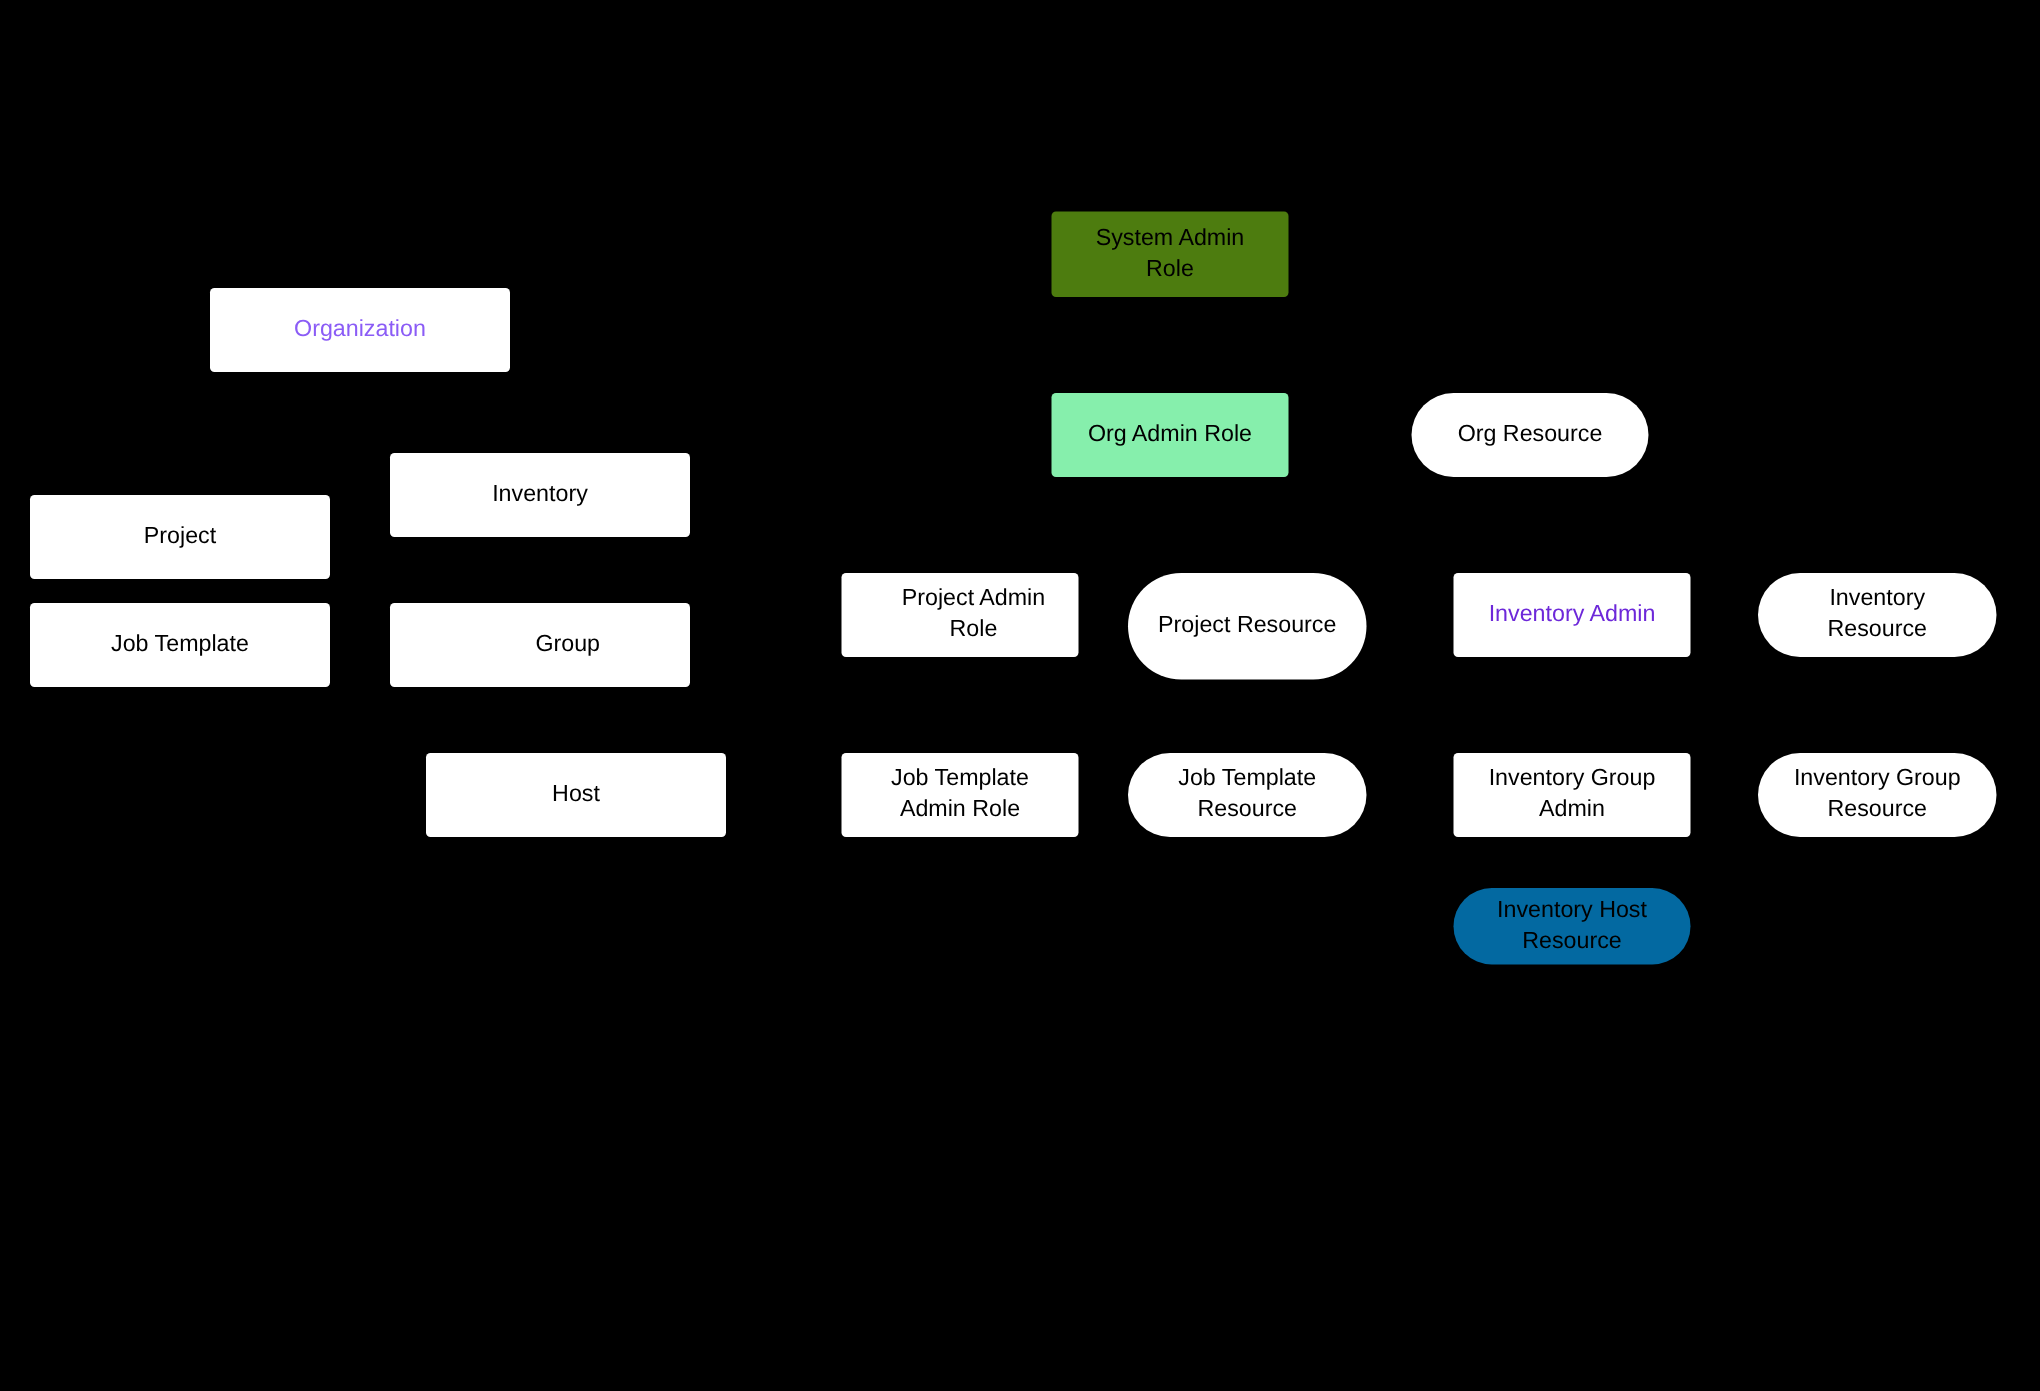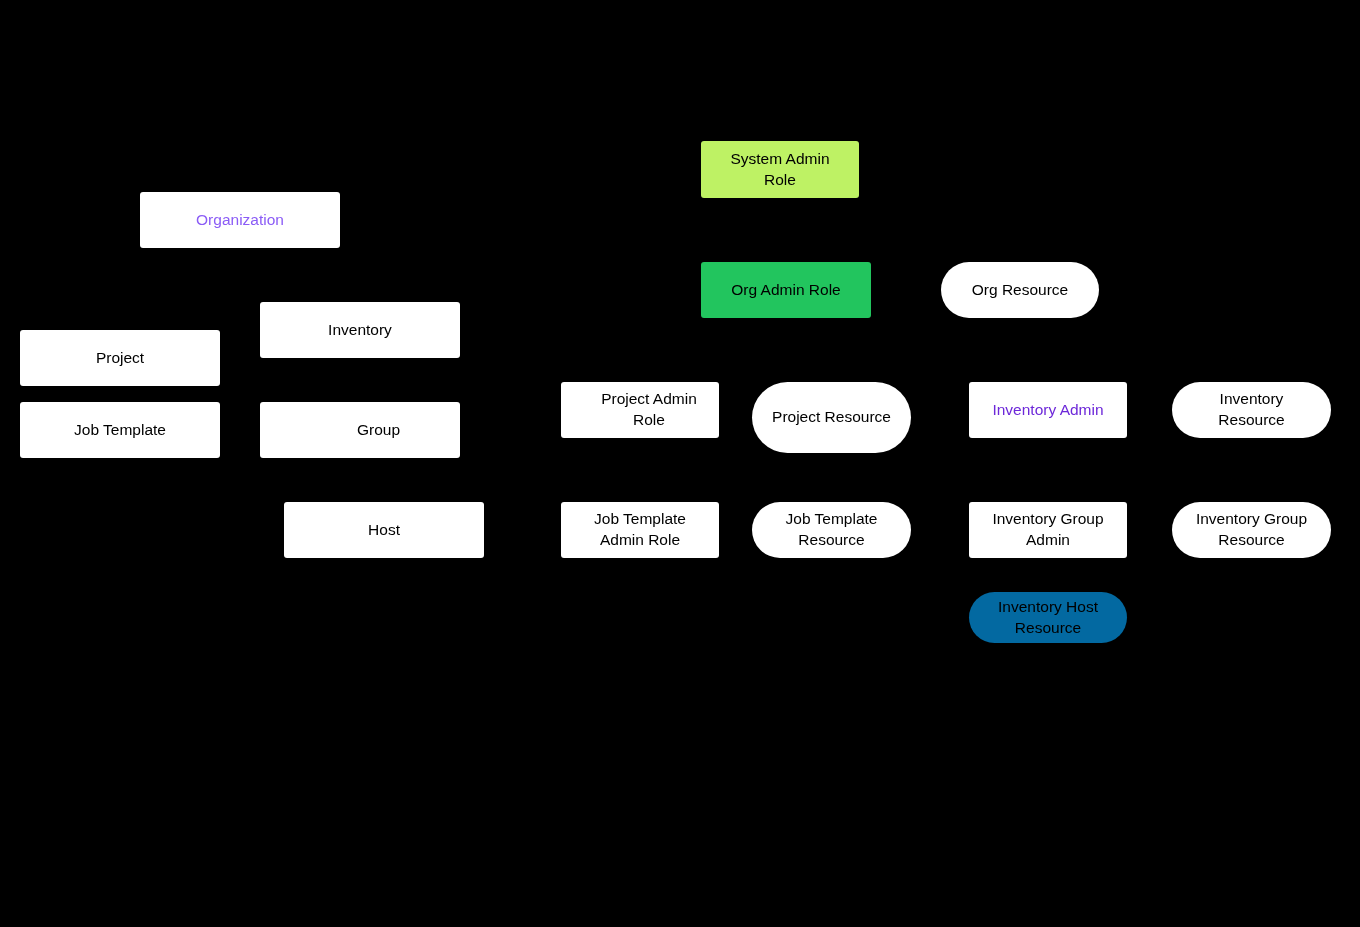--- a/index.html
+++ b/index.html
@@ -39,23 +39,23 @@
 </head>
 <body>
 
 <div id="canvas" style="background: rgb(0, 0, 0);">
     <div class="node rect" style="left: 140px; top: 192px; width: 200px; height: 56px; background: rgb(255, 255, 255); color: #8b5cf6;">Organization</div>
     <div class="node rect" style="left: 20px; top: 302px; width: 200px; height: 56px; background: rgb(255, 255, 255); color: rgb(0, 0, 0); margin-top: 28px;">Project</div>
     <div class="node rect" style="left: 260px; top: 302px; width: 200px; height: 56px; background: rgb(255, 255, 255); color: rgb(0, 0, 0);">Inventory</div>
     <div class="node rect" style="left: 20px; top: 402px; width: 200px; height: 56px; background: rgb(255, 255, 255); color: rgb(0, 0, 0);">Job Template</div>
     <div class="node rect" style="left: 260px; top: 402px; width: 200px; height: 56px; background: rgb(255, 255, 255); color: rgb(0, 0, 0); padding-left: 43px;">Group</div>
     <div class="node rect" style="left: 260px; top: 502px; width: 200px; height: 56px; background: rgb(255, 255, 255); color: rgb(0, 0, 0); margin-left: 24px;">Host</div>
-    <div class="node rect" style="left: 701px; top: 141px; width: 158px; height: 57px; background: #bef264; color: rgb(0, 0, 0);">System Admin
+    <div class="node rect" style="left: 701px; top: 141px; width: 158px; height: 57px; background: #4d7c0f; color: rgb(0, 0, 0);">System Admin
 Role</div>
-    <div class="node rect" style="left: 701px; top: 262px; width: 170px; height: 56px; background: #22c55e; color: rgb(0, 0, 0);">Org Admin Role</div>
+    <div class="node rect" style="left: 701px; top: 262px; width: 158px; height: 56px; background: #86efac; color: rgb(0, 0, 0);">Org Admin Role</div>
     <div class="node pill" style="left: 941px; top: 262px; width: 158px; height: 56px; background: rgb(255, 255, 255); color: rgb(0, 0, 0);">Org Resource</div>
     <div class="node rect" style="left: 561px; top: 382px; width: 158px; height: 56px; background: rgb(255, 255, 255); color: rgb(0, 0, 0); padding-left: 24px;">Project Admin
 Role</div>
     <div class="node pill" style="left: 752px; top: 382px; width: 159px; height: 71px; background: rgb(255, 255, 255); color: rgb(0, 0, 0);">Project Resource</div>
     <div class="node rect" style="left: 969px; top: 382px; width: 158px; height: 56px; background: rgb(255, 255, 255); color: #6d28d9; text-align: right;">Inventory Admin</div>
     <div class="node pill" style="left: 1172px; top: 382px; width: 159px; height: 56px; background: rgb(255, 255, 255); color: rgb(0, 0, 0);">Inventory
 Resource</div>
     <div class="node rect" style="left: 561px; top: 502px; width: 158px; height: 56px; background: rgb(255, 255, 255); color: rgb(0, 0, 0);">Job Template
 Admin Role</div>
     <div class="node pill" style="left: 752px; top: 502px; width: 159px; height: 56px; background: rgb(255, 255, 255); color: rgb(0, 0, 0);">Job Template

